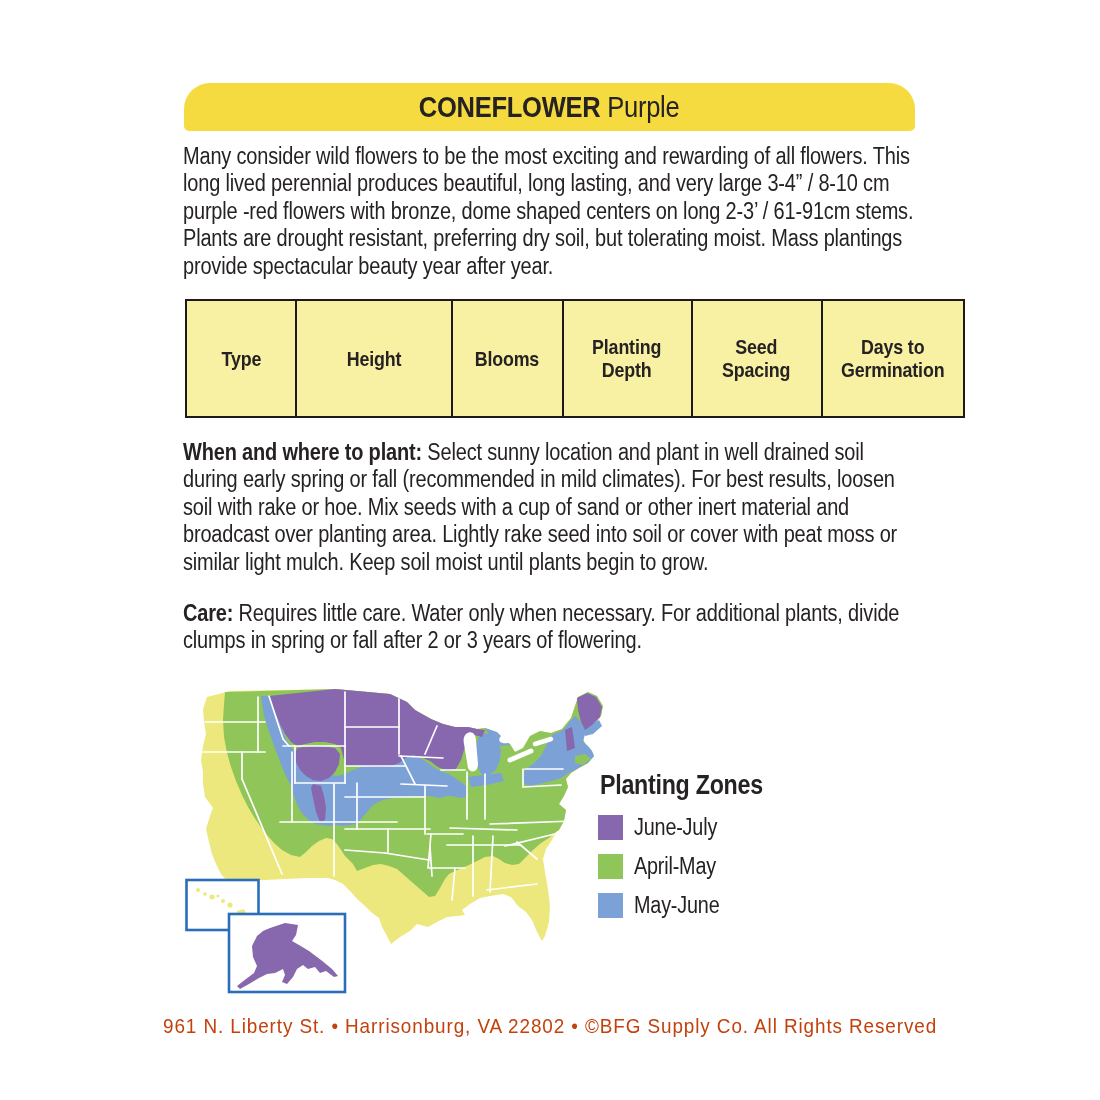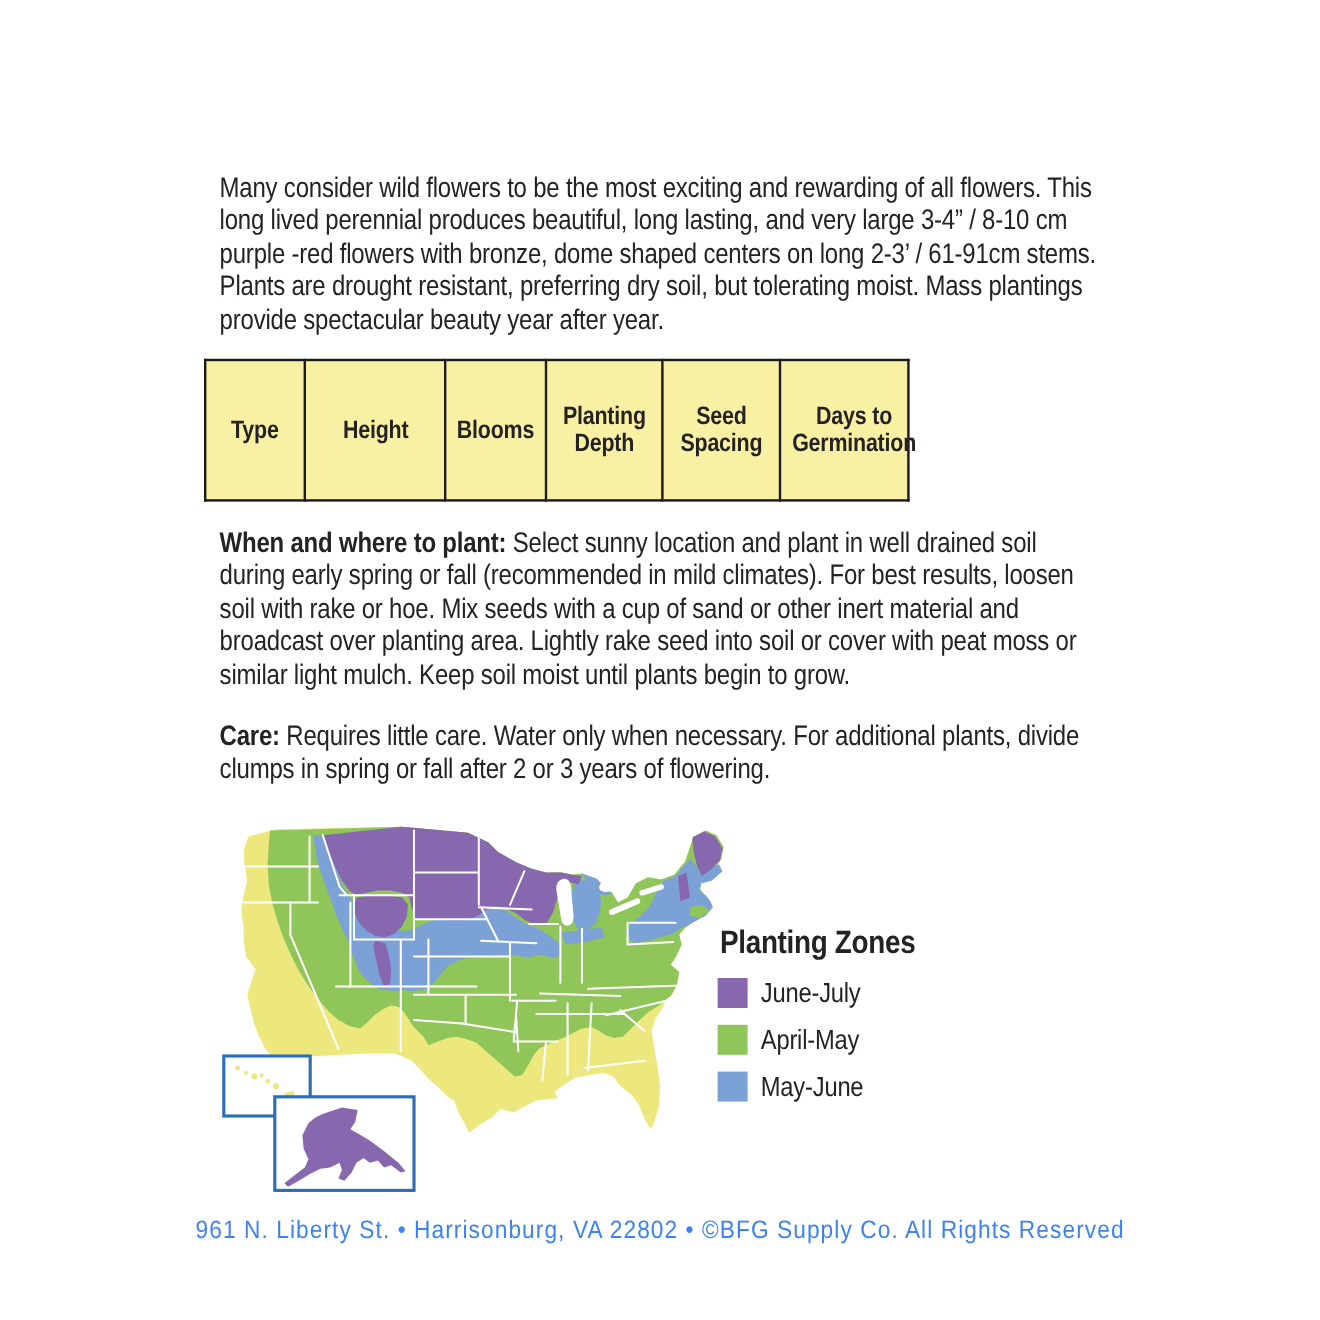--- a/index.html
+++ b/index.html
@@ -24,21 +24,21 @@
   
   .para{
     position:absolute;left:183px;width:864px;
     font-size:23.5px;line-height:27.4px;letter-spacing:-.2px;
     transform:scaleX(.85);transform-origin:left top;
     margin:0;
   }
   .para b{font-weight:bold;}
   
   table.info{
-    position:absolute;left:170px;top:299px;width:588px;height:119px;
+    position:absolute;left:185px;top:299px;width:780px;height:119px;
     border-collapse:collapse;table-layout:fixed;
     background:var(--table-bg,#f8f1a3);
   }
   table.info th,table.info td{
     border:2px solid #1c1a1b;text-align:center;vertical-align:middle;
     padding:2px 0;
   }
   table.info th{font-size:21px;font-weight:bold;height:62px;}
   table.info td{font-size:20px;height:53px;}
   .cx{
@@ -62,29 +62,34 @@
   .legend-swatch{width:25px;height:25px;flex:0 0 25px;margin-right:11px;}
   .sw0{background:var(--zone0,#8767ae);} .sw1{background:var(--zone1,#7ba1d7);}
   .sw2{background:var(--zone2,#90c659);} .sw3{background:var(--zone3,#ece87d);}
   .legend-label{
     font-size:23px;letter-spacing:-.2px;
     transform:scaleX(.86);transform-origin:left center;white-space:nowrap;
   }
   
   .footer{
     position:absolute;left:0;top:1014px;width:1100px;text-align:center;
-    font-size:21px;letter-spacing:1px;color:#3b82f6;
+    font-size:21px;letter-spacing:1px;color:#c2410c;
   }
   .footer span{display:inline-block;transform:scaleX(.9);transform-origin:center;white-space:nowrap;}
 </style>
 </head>
 <body>
 
 <div class="sheet">
 
+  <div class="banner">
+    <div class="banner-inner">
+      <b>CONEFLOWER</b>&nbsp;<span>Purple</span>
+    </div>
+  </div>
 
   <p class="para" style="top:143px">Many consider wild flowers to be the most exciting and rewarding of all flowers. This long lived perennial produces beautiful, long lasting, and very large 3-4” / 8-10 cm purple -red flowers with bronze, dome shaped centers on long 2-3’ / 61-91cm stems. Plants are drought resistant, preferring dry soil, but tolerating moist. Mass plantings provide spectacular beauty year after year.</p>
 
   <table class="info">
     <colgroup>
       <col style="width:14.2%">
         <col style="width:20%">
         <col style="width:14.2%">
       <col style="width:16.6%">
         <col style="width:16.7%">

